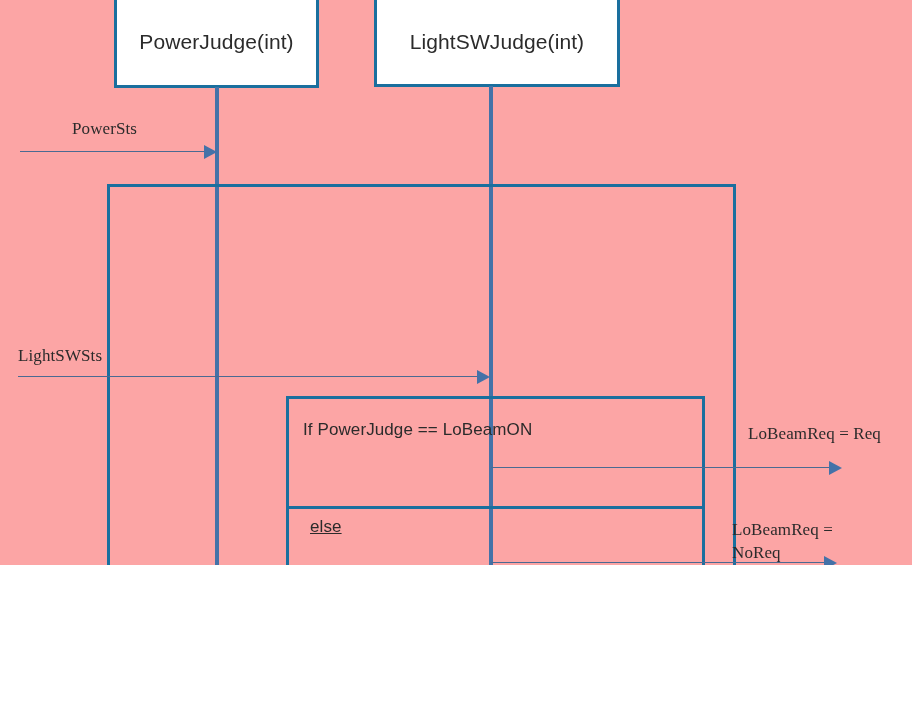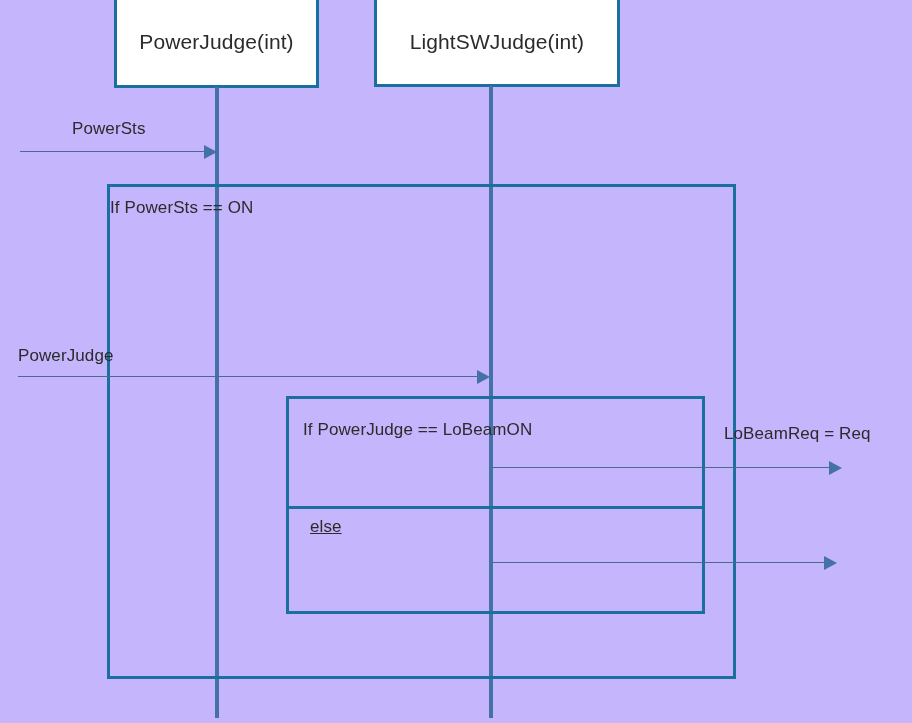--- a/index.html
+++ b/index.html
@@ -6,22 +6,22 @@
     margin: 0;
     padding: 0;
     background: #ffffff;
   }
   body {
     font-family: "Liberation Sans", sans-serif;
   }
   #canvas {
     position: relative;
     width: 912px;
-    height: 723px;
-    background: #c4b5fd;
+    height: 565px;
+    background: #fca5a5;
     overflow: hidden;
   }
 
   
   .participant {
     position: absolute;
     box-sizing: border-box;
     background: #ffffff;
     border: 3px solid #1a6f9e;
     display: flex;
@@ -125,41 +125,42 @@
     border-top: 7px solid transparent;
     border-bottom: 7px solid transparent;
     border-left: 13px solid #4472a8;
   }
   .msg-label {
     position: absolute;
     color: #2b2b2b;
     font-size: 17px;
     white-space: nowrap;
     letter-spacing: 0.1px;
+    font-family: Liberation Serif, serif;
   }
   .msg-label.wrapped {
     white-space: normal;
     width: 130px;
     line-height: 23px;
   }
 
   
   #msg1-line  { left: 20px;  top: 151px; width: 186px; }
   #msg1-head  { left: 204px; top: 145px; }
   #msg1-label { left: 72px;  top: 119px; }
 
   
   #msg2-line  { left: 18px;  top: 376px; width: 460px; }
   #msg2-head  { left: 477px; top: 370px; }
   #msg2-label { left: 18px;  top: 346px; }
 
   
   #msg3-line  { left: 491px; top: 467px; width: 339px; }
   #msg3-head  { left: 829px; top: 461px; }
-  #msg3-label { left: 724px; top: 424px; }
+  #msg3-label { left: 748px; top: 424px; }
 
   
   #msg4-line  { left: 491px; top: 562px; width: 334px; }
   #msg4-head  { left: 824px; top: 556px; }
   #msg4-label { left: 732px; top: 518px; }
 </style>
 </head>
 <body>
 
 <div id="canvas">
@@ -169,35 +170,35 @@
   </div>
 
   <div class="participant" id="p-lightswjudge">
     <span>LightSWJudge(int)</span>
   </div>
 
   <div class="lifeline" id="lifeline-powerjudge"></div>
   <div class="lifeline" id="lifeline-lightswjudge"></div>
 
   <div class="frame" id="frame-outer"></div>
-  <div class="guard-label" id="guard-outer">If  PowerSts == ON</div>
 
   <div class="frame" id="frame-inner"></div>
   <div class="frame-divider"></div>
   <div class="guard-label" id="guard-inner-if">If  PowerJudge == LoBeamON</div>
   <div class="guard-label" id="guard-inner-else">else</div>
 
   <div class="msg-line" id="msg1-line"></div>
   <div class="msg-head" id="msg1-head"></div>
   <div class="msg-label" id="msg1-label">PowerSts</div>
 
   <div class="msg-line" id="msg2-line"></div>
   <div class="msg-head" id="msg2-head"></div>
-  <div class="msg-label" id="msg2-label">PowerJudge</div>
+  <div class="msg-label" id="msg2-label">LightSWSts</div>
 
   <div class="msg-line" id="msg3-line"></div>
   <div class="msg-head" id="msg3-head"></div>
   <div class="msg-label" id="msg3-label">LoBeamReq = Req</div>
 
   <div class="msg-line" id="msg4-line"></div>
   <div class="msg-head" id="msg4-head"></div>
+  <div class="msg-label wrapped" id="msg4-label">LoBeamReq = NoReq</div>
 
 </div>
 
 </body></html>

